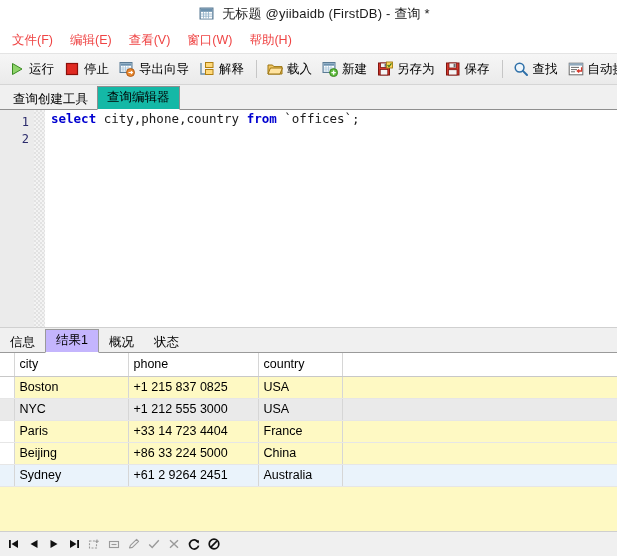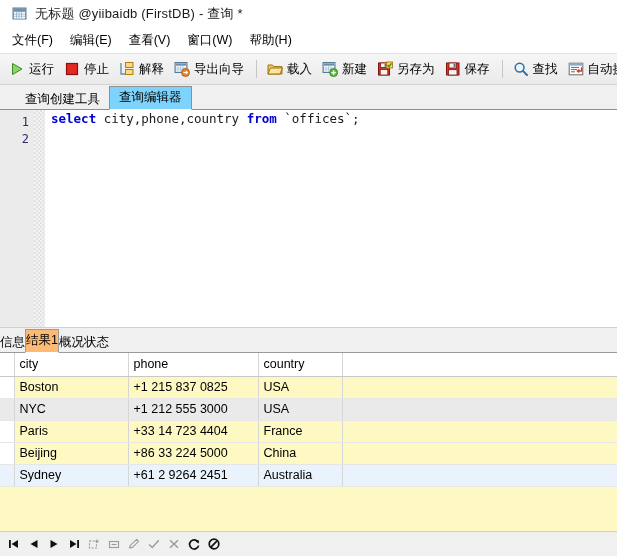--- a/index.html
+++ b/index.html
@@ -26,20 +26,21 @@
   }
 
   
   .titlebar {
     height: 28px;
     background: #ffffff;
     display: flex;
     align-items: center;
     padding-left: 12px;
     flex: none;
+    justify-content: center;
   }
   .title-icon {
     width: 16px;
     height: 16px;
     margin-right: 7px;
     flex: none;
     position: relative;
   }
   .title-text {
     font-size: 13px;
@@ -53,21 +54,21 @@
     height: 25px;
     background: #ffffff;
     display: flex;
     align-items: center;
     padding-left: 4px;
     flex: none;
     border-bottom: 1px solid #e4e4e4;
   }
   .menu-item {
     font-size: 12.5px;
-    color: #000000;
+    color: #ef4444;
     padding: 3px 9px 3px 8px;
     white-space: nowrap;
     cursor: default;
   }
 
   
   .toolbar {
     height: 30px;
     background: linear-gradient(to bottom,#f6f6f6 0%,#f0f0f0 52%,#eaeaea 100%);
     border-bottom: 1px solid #d5d5d5;
@@ -101,38 +102,38 @@
     margin: 0 6px;
     flex: none;
   }
 
   
   .tabstrip {
     height: 24px;
     background: #f0f0f0;
     display: flex;
     align-items: flex-end;
-    padding-left: 16px;
+    padding-left: 4px;
     flex: none;
     border-bottom: 1px solid #8f8f8f;
     position: relative;
   }
   .tab {
     height: 21px;
     line-height: 21px;
     padding: 0 9px;
     font-size: 12.5px;
     background: transparent;
     color: #000;
     cursor: default;
     position: relative;
     top: 1px;
   }
   .tab.active {
-    background: #7dd3fc;
+    background: #14b8a6;
     border: 1px solid #8f8f8f;
     border-bottom: 1px solid #ffffff;
     height: 22px;
     line-height: 21px;
     z-index: 2;
   }
 
   
   .editor-pane {
     flex: none;
@@ -188,29 +189,29 @@
     background: #f0f0f0;
     display: flex;
     align-items: flex-end;
     flex: none;
     border-bottom: 1px solid #9a9a9a;
     border-top: 1px solid #d0d0d0;
   }
   .btab {
     height: 21px;
     line-height: 21px;
-    padding: 0 0;
+    padding: 0 10px;
     font-size: 12.5px;
     cursor: default;
     position: relative;
     top: 1px;
     color: #000;
   }
   .btab.active {
-    background: #fdba74;
+    background: #c4b5fd;
     border: 1px solid #9a9a9a;
     border-bottom-color: #ffffff;
     height: 22px;
     text-align: right;
   }
 
   
   .grid-wrap {
     flex: 1;
     background: #fef9c3;
@@ -325,40 +326,40 @@
         <svg width="16" height="16" viewBox="0 0 16 16">
           <rect x="2.5" y="2.5" width="11" height="11" fill="#e02a22" stroke="#8c0f0a" stroke-width="1.2"></rect>
         </svg>
       </span>
       <span class="tb-label">停止</span>
     </div>
 
     <div class="tb-btn">
       <span class="tb-ico">
         <svg width="16" height="16" viewBox="0 0 16 16">
-          <path d="M2 2 V13 H6" stroke="#6b8fa8" stroke-width="1.4" fill="none"></path>
-          <rect x="6.5" y="1.5" width="7.5" height="5" fill="#ffd97a" stroke="#b07f12" stroke-width="1"></rect>
-          <rect x="6.5" y="8.5" width="7.5" height="5" fill="#ffd97a" stroke="#b07f12" stroke-width="1"></rect>
-        </svg>
-      </span>
-      <span class="tb-label">解释</span>
-    </div>
-
-    <div class="tb-btn">
-      <span class="tb-ico">
-        <svg width="16" height="16" viewBox="0 0 16 16">
           <rect x="1" y="1.5" width="12" height="10" fill="#b9cfe0" stroke="#5a7b94" stroke-width="1"></rect>
           <rect x="2" y="2.5" width="10" height="2" fill="#6d91ad"></rect>
           <rect x="2" y="5" width="10" height="5.5" fill="#ffffff"></rect>
           <path d="M4 5 V10.5 M6.5 5 V10.5 M9 5 V10.5 M2 7 H12 M2 8.9 H12" stroke="#9dbdd4" stroke-width="0.7"></path>
           <circle cx="11.5" cy="11.5" r="4" fill="#e8872d" stroke="#a24f0c" stroke-width="0.8"></circle>
           <path d="M9.5 11.5 H13.3 M11.9 10.1 L13.4 11.5 L11.9 12.9" stroke="#fff" stroke-width="1.1" fill="none"></path>
         </svg>
       </span>
       <span class="tb-label">导出向导</span>
+    </div>
+
+    <div class="tb-btn">
+      <span class="tb-ico">
+        <svg width="16" height="16" viewBox="0 0 16 16">
+          <path d="M2 2 V13 H6" stroke="#6b8fa8" stroke-width="1.4" fill="none"></path>
+          <rect x="6.5" y="1.5" width="7.5" height="5" fill="#ffd97a" stroke="#b07f12" stroke-width="1"></rect>
+          <rect x="6.5" y="8.5" width="7.5" height="5" fill="#ffd97a" stroke="#b07f12" stroke-width="1"></rect>
+        </svg>
+      </span>
+      <span class="tb-label">解释</span>
     </div>
 
     <div class="tb-sep"></div>
 
     <div class="tb-btn">
       <span class="tb-ico">
         <svg width="16" height="16" viewBox="0 0 16 16">
           <path d="M1 4 h4.5 l1.3 1.6 H15 V13 H1 Z" fill="#f2c763" stroke="#9c7510" stroke-width="1" stroke-linejoin="round"></path>
           <path d="M1 13 L3.4 7 H15.4 L13 13 Z" fill="#ffe3a0" stroke="#9c7510" stroke-width="1" stroke-linejoin="round"></path>
         </svg>

